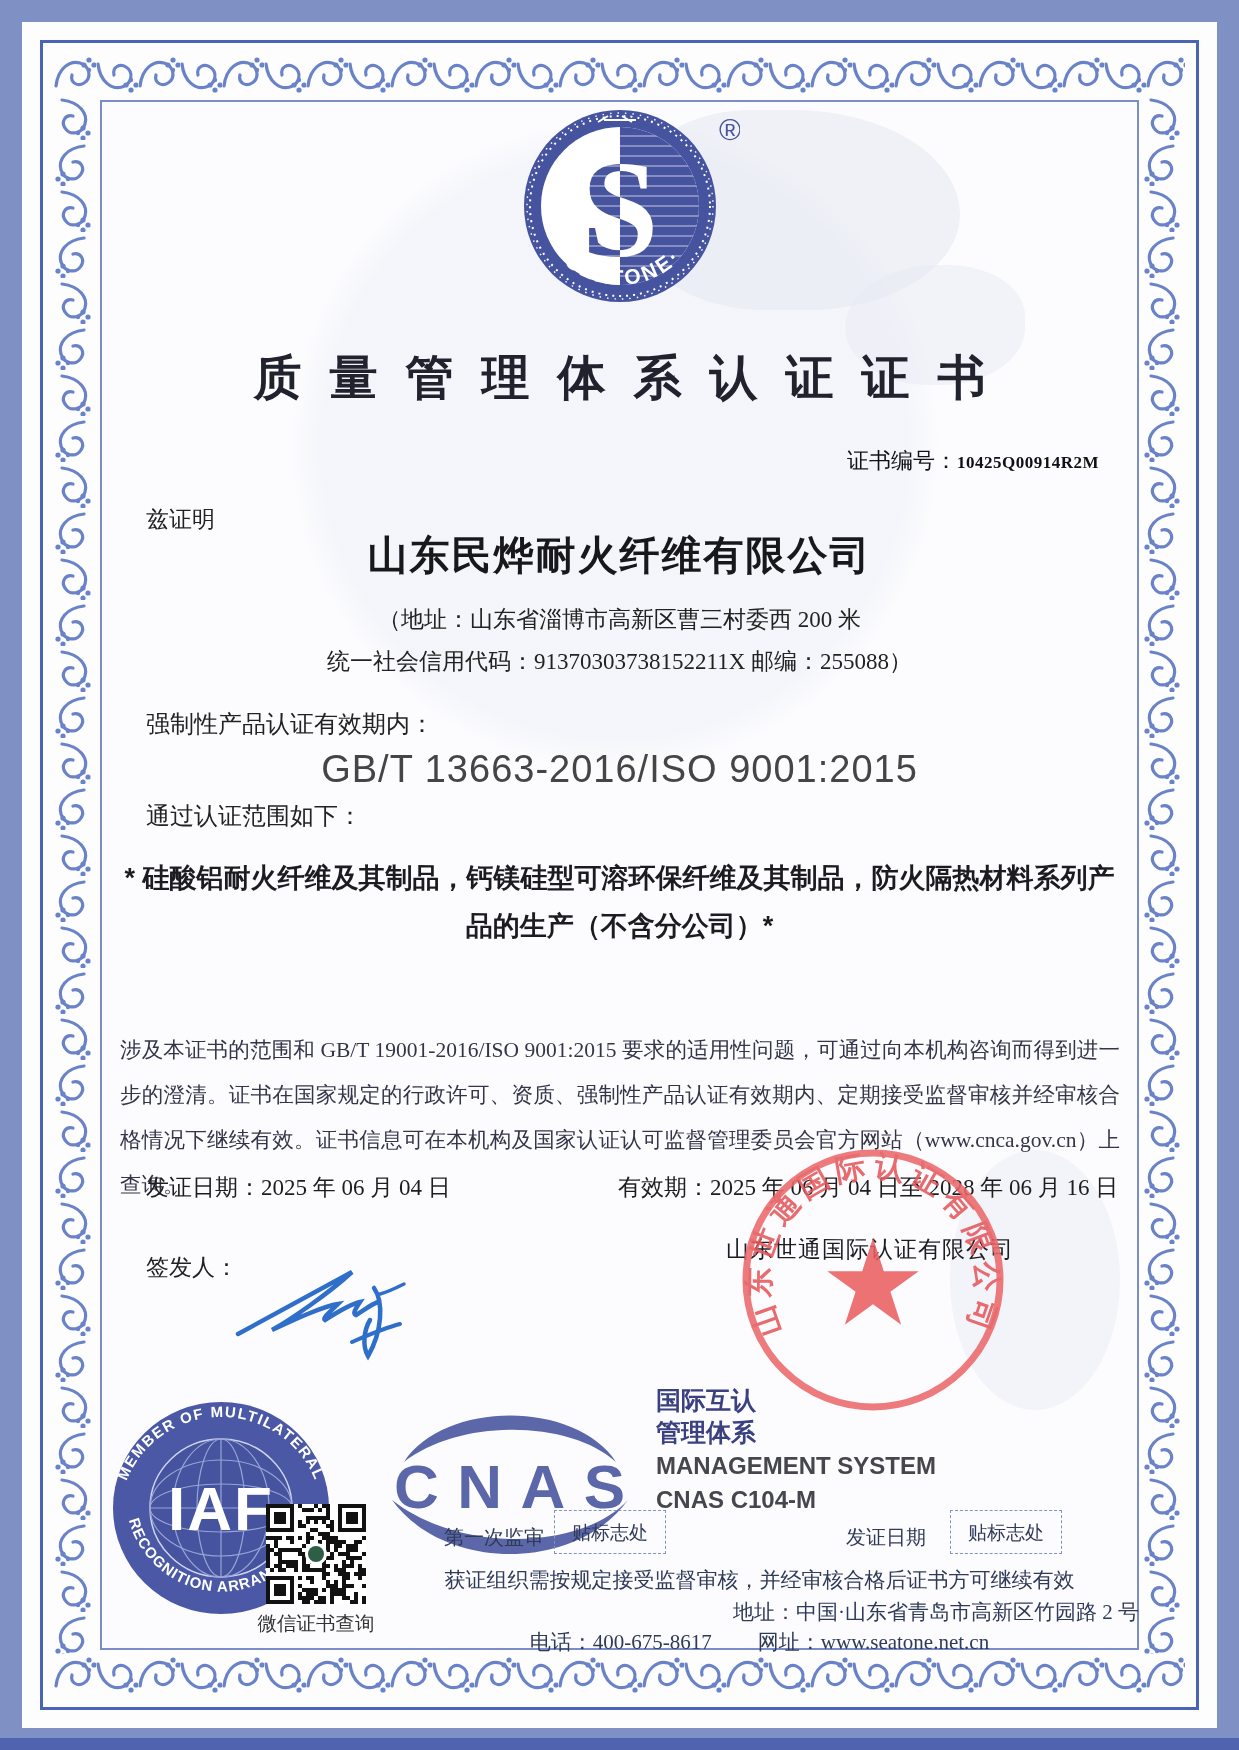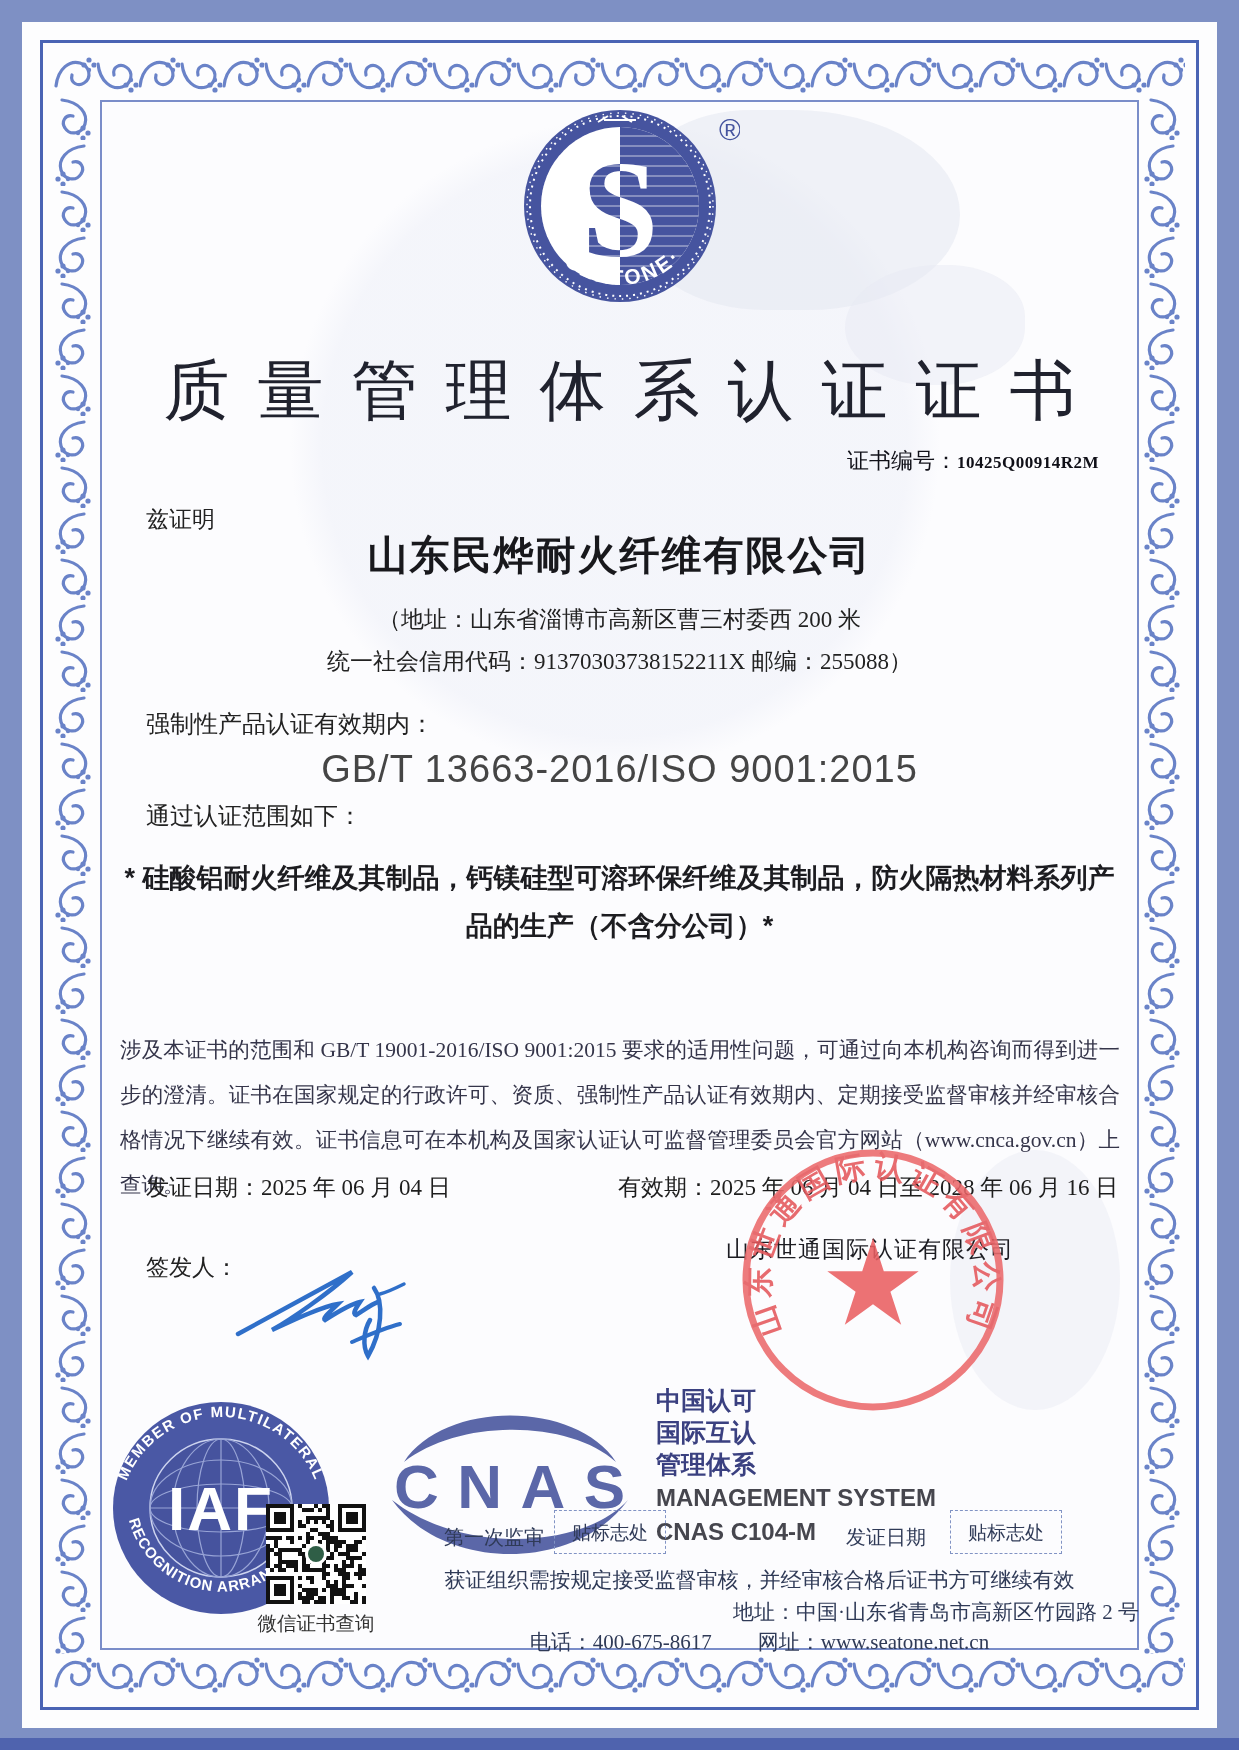--- a/index.html
+++ b/index.html
@@ -24,21 +24,21 @@
   
   .wm{position:absolute;pointer-events:none;}
   .wm-circle{left:290px;top:120px;width:650px;height:650px;border-radius:50%;
      background:radial-gradient(closest-side,#eef0f8 90%,rgba(238,240,248,0));opacity:.55;}
   .wm-blob1{left:640px;top:110px;width:320px;height:200px;background:#e3e7f1;border-radius:40% 60% 55% 45%;opacity:.55;}
   .wm-blob2{left:845px;top:265px;width:180px;height:120px;background:#e7eaf3;border-radius:55% 45% 50% 50%;opacity:.5;}
   .wm-blob3{left:950px;top:1150px;width:170px;height:260px;background:#e9ecf4;border-radius:50%;opacity:.45;}
   
   .abs{position:absolute;}
   .ctr{left:0;right:0;text-align:center;}
-  .title{top:346px;font-size:66px;font-weight:normal;color:#20222e;letter-spacing:28px;padding-left:28px;}
+  .title{top:346px;font-size:48px;font-weight:bold;color:#20222e;letter-spacing:28px;padding-left:28px;}
   .certno{top:446px;right:140px;color:#101018;}
   .certno .lbl{font-size:22px;}
   .certno .num{font-size:17px;font-weight:bold;letter-spacing:.5px;}
   .hereby{left:146px;top:504px;font-size:23px;color:#222;}
   .company{top:528px;font-size:40px;font-weight:bold;color:#18181c;
            font-family:"Liberation Sans","DejaVu Sans",sans-serif;letter-spacing:2px;}
   .addr1{top:604px;font-size:23px;color:#222;}
   .addr2{top:646px;font-size:23px;color:#222;}
   .stdlbl{left:146px;top:708px;font-size:24px;color:#222;}
   .standard{top:748px;font-size:38px;color:#454545;font-family:"Liberation Sans","DejaVu Sans",sans-serif;letter-spacing:1px;}
@@ -1046,21 +1046,20 @@
     </text>
   </svg>
 
   <svg class="abs" style="left:374px;top:1396px" width="272" height="172" viewBox="0 0 272 172">
     <path d="M30 66 C 70 4, 202 4, 242 66 C 196 24, 86 22, 30 66 Z" fill="#5b67a8"></path>
     <text x="136" y="112" text-anchor="middle" font-family="'Liberation Sans',sans-serif" font-weight="bold" font-size="62" fill="#5b67a8" letter-spacing="1" textLength="232">CNAS</text>
     <path d="M18 104 C 70 176, 202 176, 254 104 C 210 152, 90 160, 18 104 Z" fill="#5b67a8"></path>
   </svg>
 
   <div class="abs cnas-text">
-    <div class="cn">中国认可</div>
     <div class="cn">国际互认</div>
     <div class="cn">管理体系</div>
     <div class="en">MANAGEMENT SYSTEM</div>
     <div class="en">CNAS C104-M</div>
   </div>
 
   <svg class="abs" style="left:266px;top:1504px" width="100" height="100" viewBox="0 0 100 100" id="qr">
       <rect width="100" height="100" fill="#ffffff"></rect>
       <rect x="0" y="32" width="4" height="4" fill="#111"></rect>
       <rect x="0" y="40" width="4" height="4" fill="#111"></rect>

